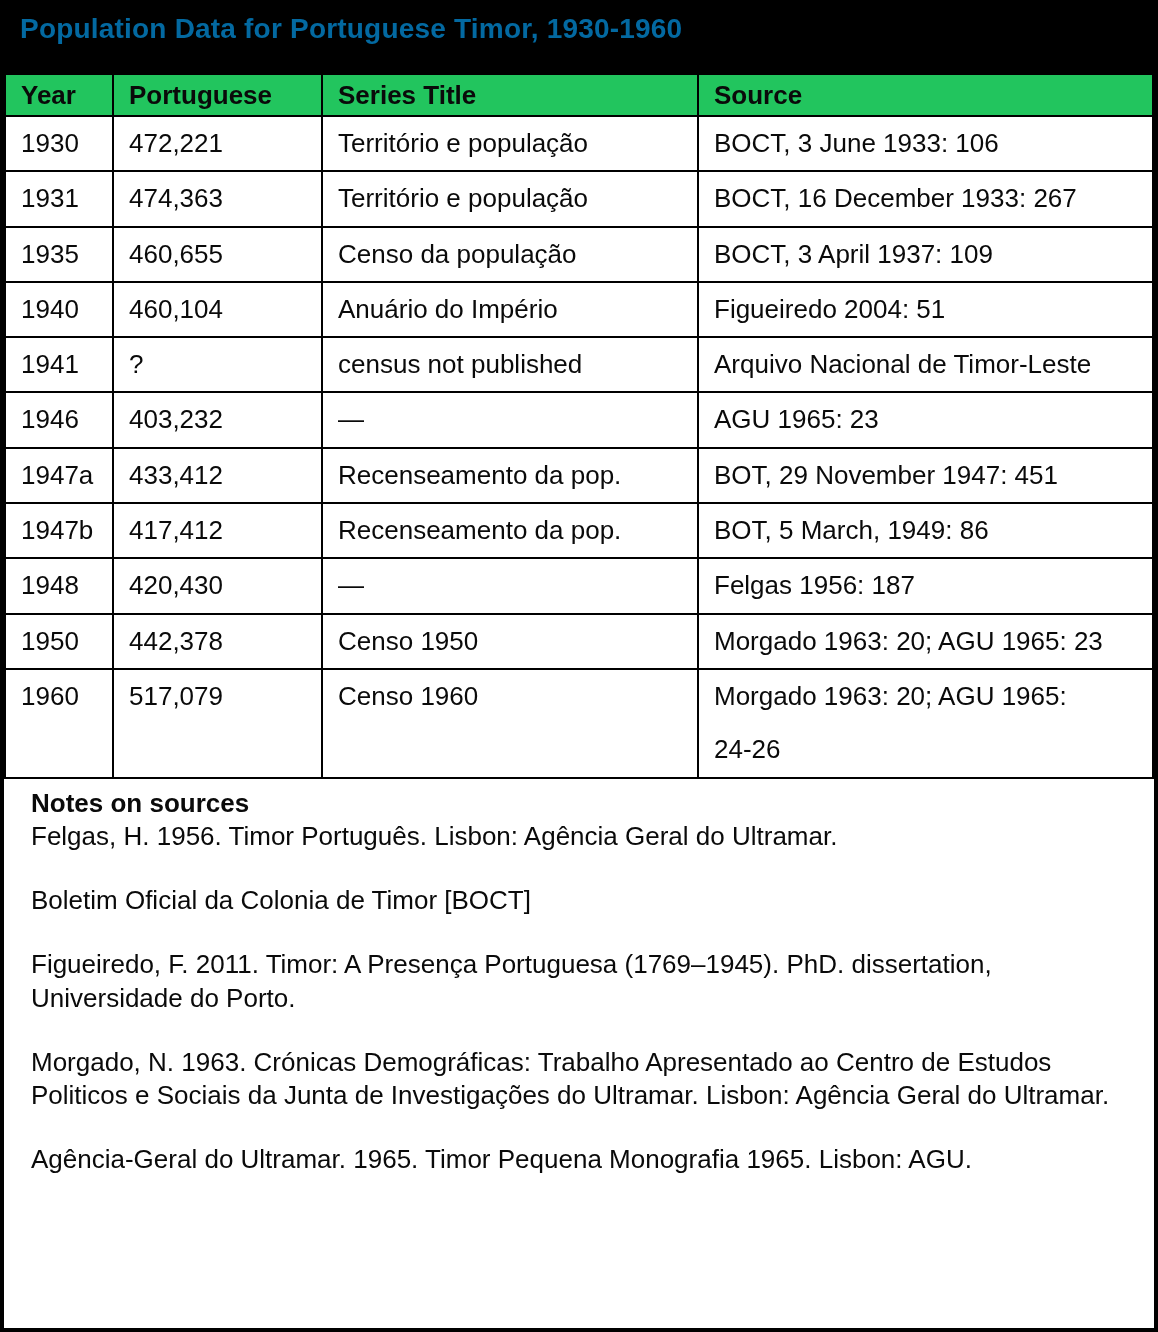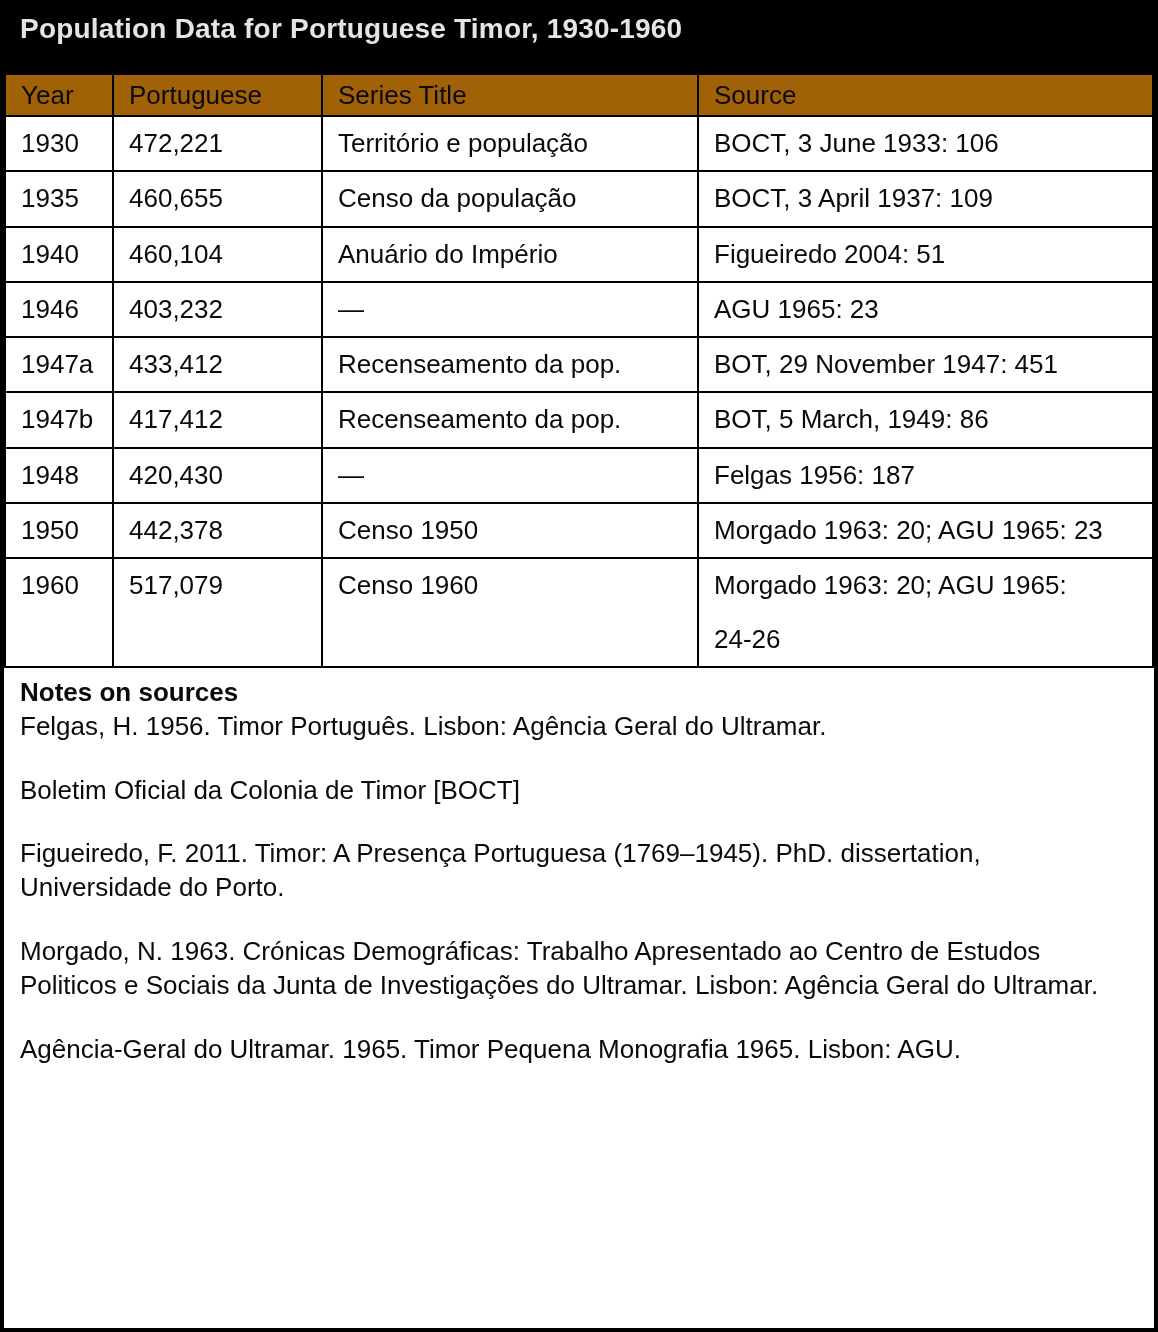--- a/index.html
+++ b/index.html
@@ -12,61 +12,61 @@
   .page {
     width: 1158px;
     height: 1332px;
     border: 4px solid #000000;
     background: #ffffff;
     display: flex;
     flex-direction: column;
   }
   .title-bar {
     background: #000000;
-    color: #e5e5e5;
+    color: #0369a1;
     height: 69px;
     font-size: 28px;
     font-weight: bold;
     padding: 9px 16px 0 16px;
     letter-spacing: 0.2px;
     flex: 0 0 auto;
   }
   table.pop-table {
     border-collapse: collapse;
     table-layout: fixed;
     width: 100%;
     flex: 0 0 auto;
   }
   table.pop-table th,
   table.pop-table td {
     border: 2px solid #000000;
     font-size: 26px;
     text-align: left;
   }
   table.pop-table th {
-    background: #a16207;
-    font-weight: normal;
+    background: #22c55e;
+    font-weight: bold;
     height: 42px;
     padding: 0 15px;
     vertical-align: middle;
   }
   table.pop-table td {
     height: 46px;
     vertical-align: top;
     padding: 0 15px;
     line-height: 2.05;
     background: #ffffff;
   }
   .col-year   { width: 108px; }
   .col-pop    { width: 209px; }
   .col-series { width: 376px; }
   .it { }
   .notes {
     flex: 1 1 auto;
-    padding: 8px 16px 0 16px;
+    padding: 8px 16px 0 27px;
     font-size: 26px;
     line-height: 1.3;
   }
   .notes-heading { font-weight: bold; font-size: 26px; }
   .notes p { margin: 30px 0 0 0; }
   .notes p.first { margin-top: 0; }
 </style>
 </head>
 <body>
 
@@ -90,30 +90,42 @@
       </tr>
     </thead>
     <tbody>
         <tr>
           <td>1930</td>
           <td>472,221</td>
           <td><span>Território e população</span></td>
           <td><span class="it">BOCT</span><span>, 3 June 1933: 106</span></td>
         </tr>
         <tr>
+          <td>1931</td>
+          <td>474,363</td>
+          <td><span>Território e população</span></td>
+          <td><span class="it">BOCT</span><span>, 16 December 1933: 267</span></td>
+        </tr>
+        <tr>
           <td>1935</td>
           <td>460,655</td>
           <td><span>Censo da população</span></td>
           <td><span class="it">BOCT</span><span>, 3 April 1937: 109</span></td>
         </tr>
         <tr>
           <td>1940</td>
           <td>460,104</td>
           <td><span>Anuário do Império</span></td>
           <td><span>Figueiredo 2004: 51</span></td>
+        </tr>
+        <tr>
+          <td>1941</td>
+          <td>?</td>
+          <td><span>census not published</span></td>
+          <td><span>Arquivo Nacional de Timor-Leste</span></td>
         </tr>
         <tr>
           <td>1946</td>
           <td>403,232</td>
           <td><span>—</span></td>
           <td><span>AGU 1965: 23</span></td>
         </tr>
         <tr>
           <td>1947a</td>
           <td>433,412</td>

